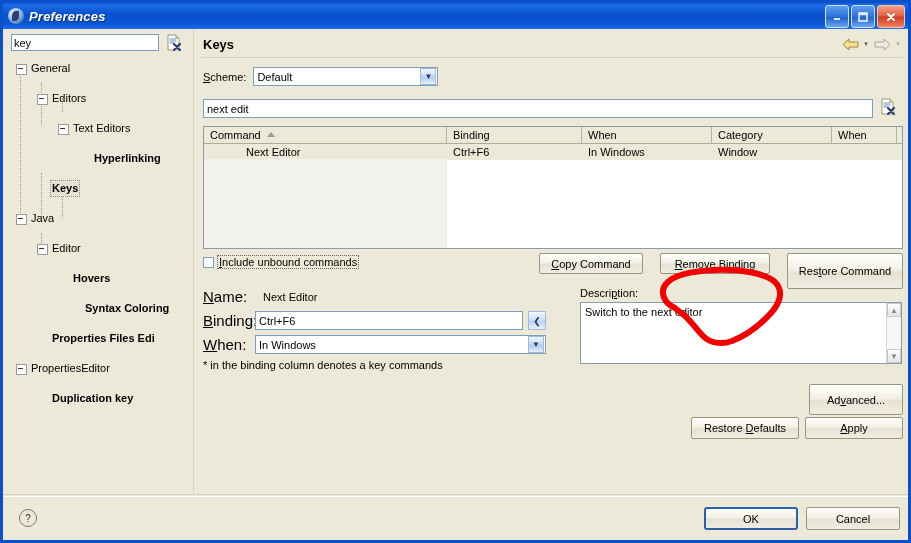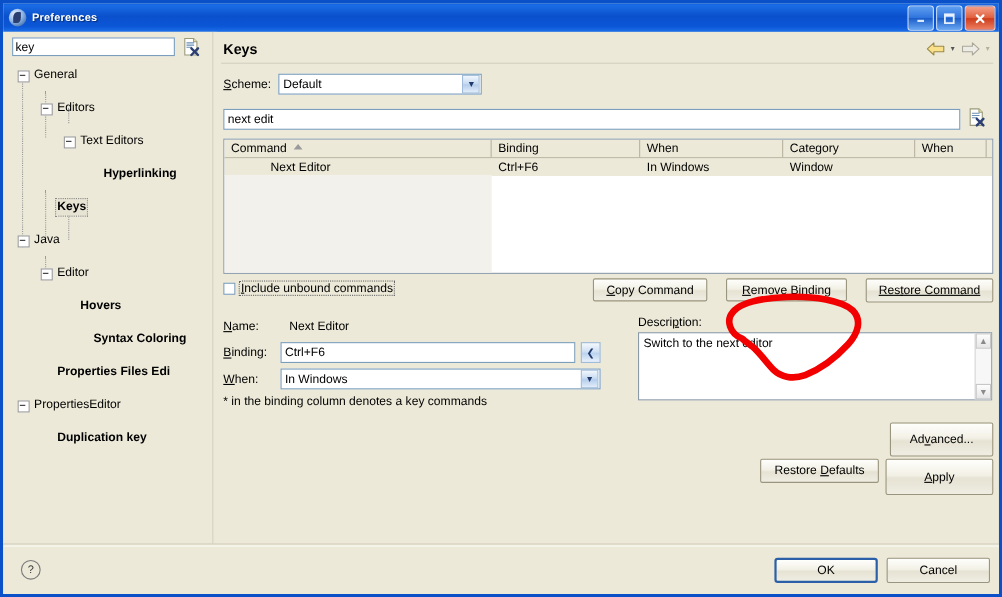--- a/index.html
+++ b/index.html
@@ -26,23 +26,24 @@
   .title-icon{
     width:16px;height:16px;margin-left:5px;margin-right:5px;border-radius:50%;
     background:radial-gradient(circle at 35% 30%,#eaf2ff 0%,#8fb8e8 45%,#27508e 100%);
     position:relative;flex:0 0 auto;
   }
   .title-icon:after{
     content:"";position:absolute;left:4px;top:3px;width:7px;height:10px;
     background:#2b3f73;border-radius:50% 10% 50% 10%;
   }
   .title-text{
-    color:#ffffff;font-weight:bold;font-size:10px;
+    color:#ffffff;font-weight:bold;font-size:13px;
     text-shadow:1px 1px 1px rgba(0,0,0,0.45);
     letter-spacing:.2px;
+    font-style:italic;
   }
   .win-btns{position:absolute;right:3px;top:2px;display:flex;gap:2px;}
   .win-btn{
     width:22px;height:21px;border:1px solid #cfe0f7;border-radius:3px;
     background:linear-gradient(to bottom,#5e9ff0 0%,#2d72dd 50%,#1b5ec9 51%,#68a6f2 100%);
     display:flex;align-items:center;justify-content:center;
     color:#fff;font-size:10px;font-weight:bold;
   }
   .win-btn.close{
     background:linear-gradient(to bottom,#f5a088 0%,#e0603f 48%,#cd3d1c 52%,#ef8062 100%);
@@ -186,21 +187,21 @@
     box-sizing:border-box;cursor:default;
   }
   .btn.dflt{border:2px solid #2b5fa8;border-radius:3px;}
   .u{text-decoration:underline;}
 
   .cmdbtns{position:absolute;right:5px;top:224px;display:flex;gap:17px;}
 
   
   .form{position:absolute;left:6px;top:258px;width:350px;}
   .frow{display:flex;align-items:center;margin-bottom:5px;height:19px;}
-  .flabel{width:52px;font-size:11px;color:#000;}
+  .flabel{width:52px;font-size:15px;color:#000;}
   .fstatic{font-size:11px;color:#000;padding-left:8px;}
   .finput{
     width:268px;height:19px;border:1px solid #7b9ebd;background:#fff;box-sizing:border-box;
     font-size:11px;padding:1px 3px;color:#000;outline:none;font-family:"Liberation Sans",sans-serif;
   }
   .sqbtn{
     width:18px;height:19px;margin-left:5px;
     background:linear-gradient(to bottom,#f4f8fd,#cfe0f4 45%,#bbd3ef 55%,#e8f1fc);
     border:1px solid #9fbbd9;box-sizing:border-box;
     display:flex;align-items:center;justify-content:center;color:#203a6b;font-size:9px;
@@ -432,21 +433,21 @@
         <span class="cblabel"><span class="u">I</span>nclude unbound commands</span>
       </div>
 
       <div class="cmdbtns">
         <div class="btn" style="width:104px;height:21px;">
           <span><span class="u">C</span>opy Command</span>
         </div>
         <div class="btn" style="width:110px;height:21px;">
           <span><span class="u">R</span>emove Binding</span>
         </div>
-        <div class="btn" style="width:116px;height:22px;text-decoration:underline;">
+        <div class="btn" style="width:116px;height:36px;">
           <span>Res<span class="u">t</span>ore Command</span>
         </div>
       </div>
 
       <div class="form">
         <div class="frow">
           <span class="flabel"><span class="u">N</span>ame:</span>
           <span class="fstatic">Next Editor</span>
         </div>
         <div class="frow">
@@ -478,21 +479,21 @@
       <div class="adv">
         <div class="btn" style="width:94px;height:31px;">
           <span>Ad<span class="u">v</span>anced...</span>
         </div>
       </div>
 
       <div class="botbtns">
         <div class="btn" style="width:108px;height:22px;">
           <span>Restore <span class="u">D</span>efaults</span>
         </div>
-        <div class="btn" style="width:98px;height:33px;">
+        <div class="btn" style="width:98px;height:22px;">
           <span><span class="u">A</span>pply</span>
         </div>
       </div>
     </div>
 
     <div class="footsep"></div>
     <div class="footsep2"></div>
     <div class="footer">
       <div class="helpicon">?</div>
       <div class="okcancel">

